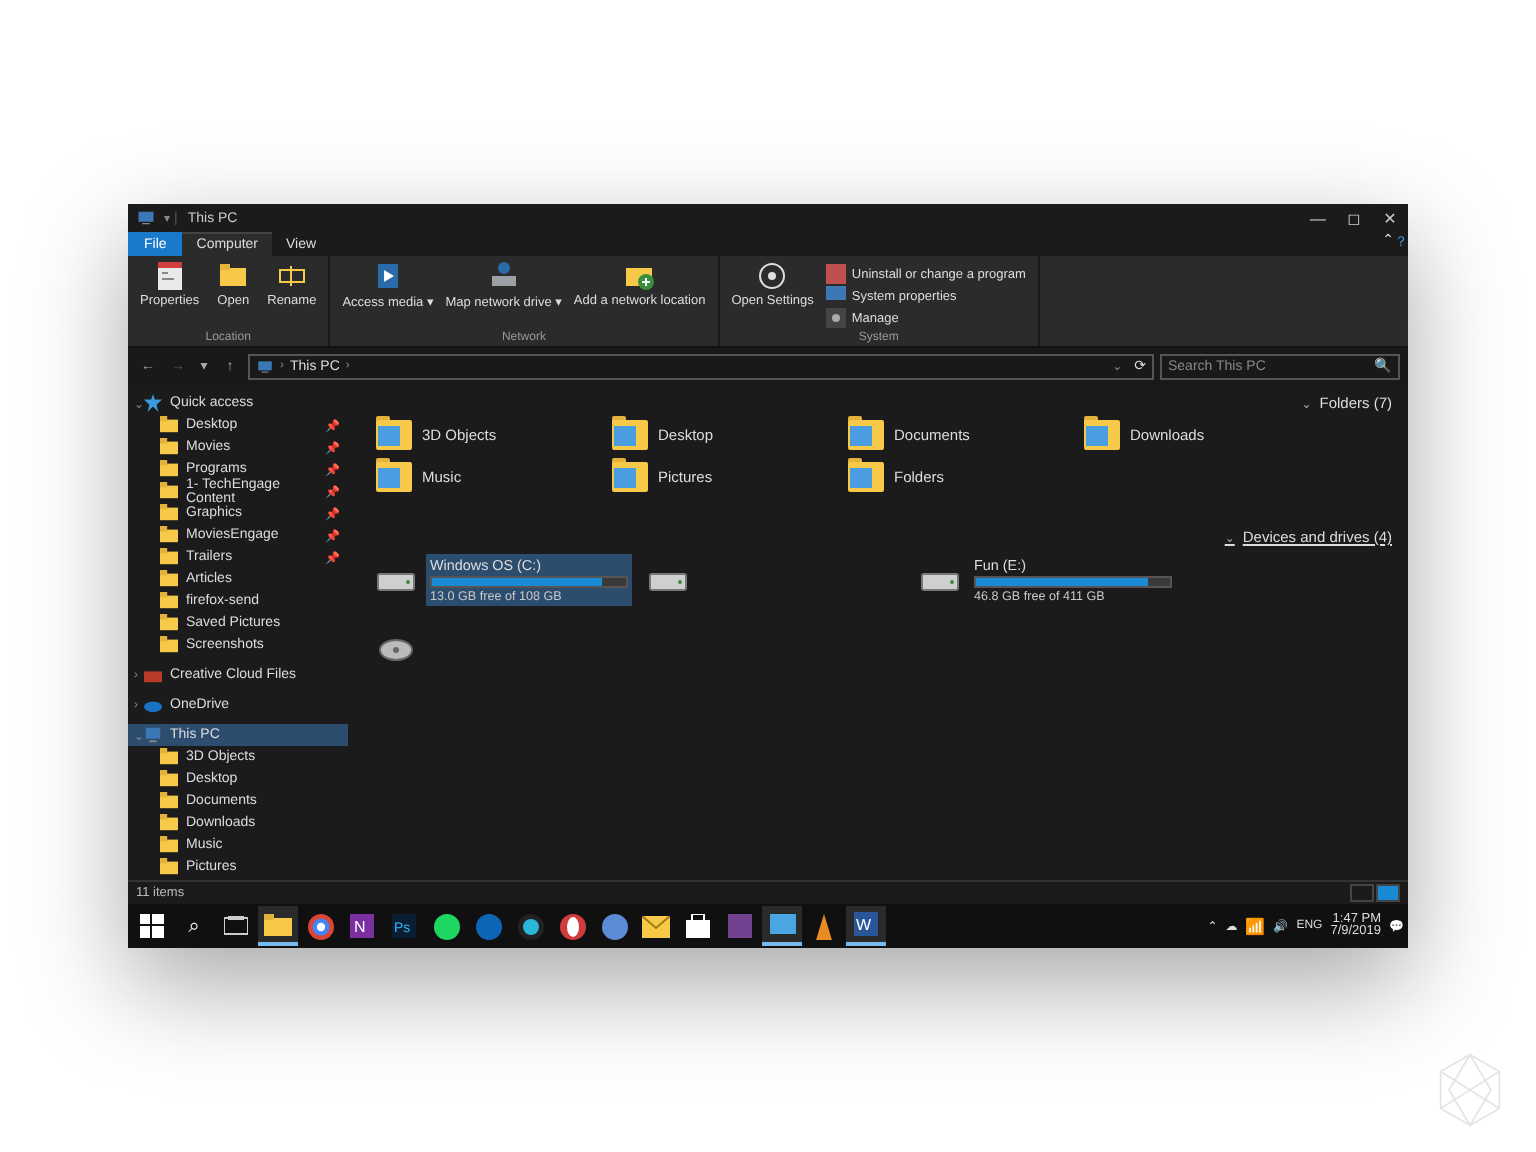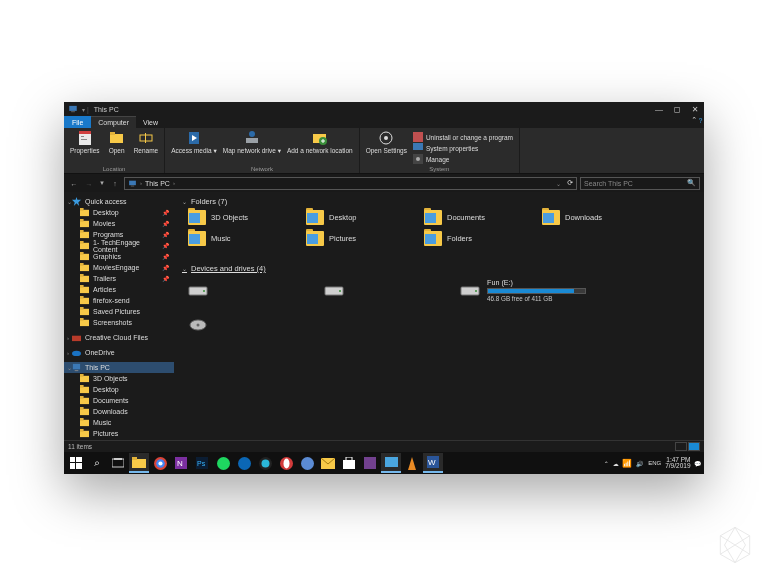--- a/index.html
+++ b/index.html
@@ -40,21 +40,21 @@
   .body{ flex:1; display:flex; min-height:0; background:#1b1b1b;}
   .nav { width:110px; background:#1b1b1b; font-size:7px; color:#ddd; overflow:hidden;}
   .nav .item{ display:flex; align-items:center; gap:4px; padding:1px 4px 1px 16px; position:relative; height:11px;}
   .nav .item.top{ padding-left:8px; margin-top:4px;}
   .nav .item.sel{ background:#2d4d6f;}
   .nav .item .tw{ position:absolute; left:3px; font-size:6px; color:#888;}
   .nav .pin{ margin-left:auto; color:#888; font-size:6px;}
   .navic{ width:9px; height:9px; flex-shrink:0; }
 
   .content{ flex:1; overflow:hidden; padding:2px 8px; font-size:7.5px; color:#ddd;}
-  .ghdr{ display:flex; align-items:center; gap:4px; color:#ddd; margin:3px 0 4px;}
+  .ghdr{ display:flex; align-items:center; gap:4px; color:#ddd; margin:3px 0 4px;justify-content:flex-end;}
   .ghdr .chev{ font-size:6px; color:#aaa;}
   .folders{ display:flex; flex-wrap:wrap; gap:6px 10px; margin-left:6px;}
   .fcell{ display:flex; align-items:center; gap:5px; width:108px;}
   .fic{ width:18px; height:15px; position:relative;}
   .fic .back{ position:absolute; inset:0; background:#f7c948; border-radius:1px;}
   .fic .tab{ position:absolute; top:-2px; left:0; width:7px; height:3px; background:#e2b23a; border-radius:1px 1px 0 0;}
   .fic .ov { position:absolute; left:1px; top:3px; width:11px; height:10px; background:#4a9de0;}
   .flabel{ font-size:7.5px;}
 
   .drives{ display:flex; gap:8px; margin-left:6px; flex-wrap:wrap;}
@@ -458,20 +458,27 @@
           <span class="chev">⌄</span>
           <span>Devices and drives (4)</span>
         </div>
       <div class="drives" id="drives">
           <div class="drive sel">
             <svg class="dic" viewBox="0 0 20 14">
               <rect x="1" y="4" width="18" height="8" rx="1" fill="#cfcfcf"></rect>
               <rect x="1" y="4" width="18" height="8" rx="1" fill="none" stroke="#777"></rect>
               <circle cx="16" cy="8" r="1" fill="#3a8f3a"></circle>
             </svg>
+            <div class="meta">
+              <div class="dname">Windows OS (C:)</div>
+              <div class="bar">
+                <div class="fill" style="width:88%;"></div>
+              </div>
+              <div class="dfree">13.0 GB free of 108 GB</div>
+            </div>
           </div>
           <div class="drive">
             <svg class="dic" viewBox="0 0 20 14">
               <rect x="1" y="4" width="18" height="8" rx="1" fill="#cfcfcf"></rect>
               <rect x="1" y="4" width="18" height="8" rx="1" fill="none" stroke="#777"></rect>
               <circle cx="16" cy="8" r="1" fill="#3a8f3a"></circle>
             </svg>
           </div>
           <div class="drive">
             <svg class="dic" viewBox="0 0 20 14">

